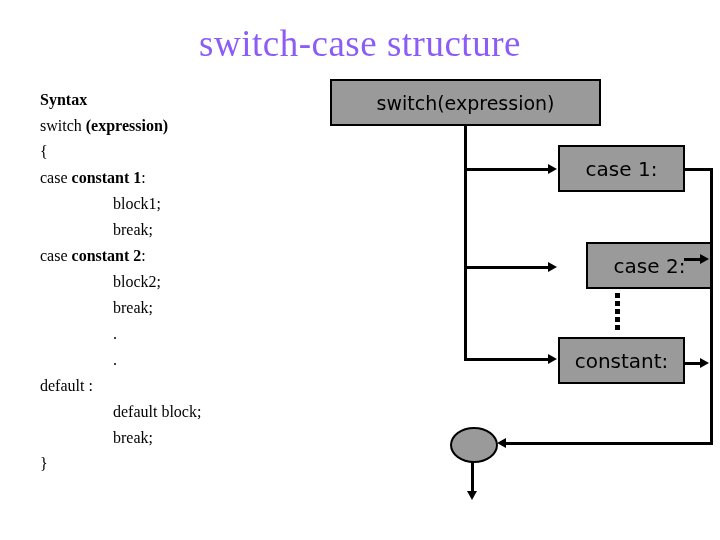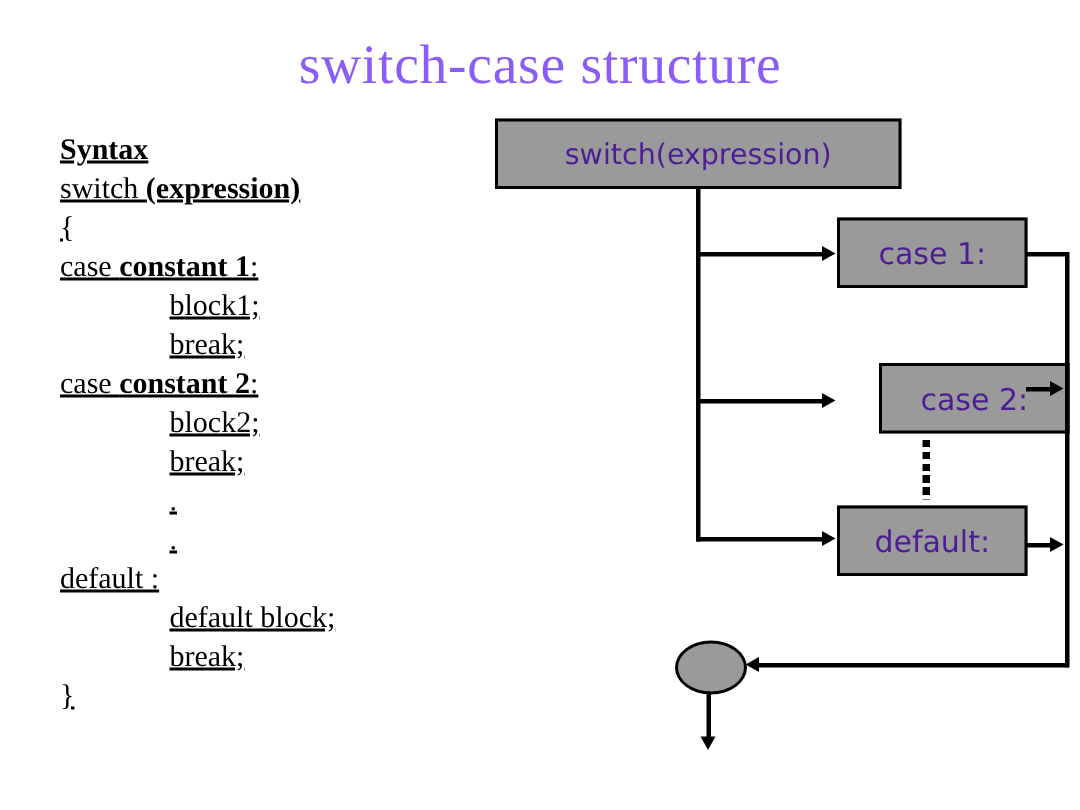--- a/index.html
+++ b/index.html
@@ -22,39 +22,38 @@
     font-weight:normal;
     font-size:37px;
     color:#8b5cf6;
     letter-spacing:0.5px;
   }
 
   
   .syntax{
     position:absolute;
     left:40px;top:87px;
-    font-size:20px;
+    font-size:16px;
     line-height:26px;
     color:#000000;
     white-space:pre;
-    text-decoration:underline;
   }
   .code-line{height:26px;}
   .code-line.ind{padding-left:73px;}
   .code-line .b{font-weight:bold;}
 
   
   .diagram{position:absolute;inset:0;font-family:"DejaVu Sans", sans-serif;}
   .fbox{
     position:absolute;
     box-sizing:border-box;
     background:var(--box-fill,#9a9a9a);
     border:2px solid var(--box-border,#000000);
     display:flex;align-items:center;justify-content:center;
-    color:#4c1d95;
+    color:#000000;
     font-size:20px;
   }
   .switch-box{left:330px;top:79px;width:271px;height:47px;font-size:19px;}
   .case1-box{left:558px;top:145px;width:127px;height:47px;}
   .case2-box{left:586px;top:242px;width:127px;height:47px;}
   .default-box{left:558px;top:337px;width:127px;height:47px;}
 
   .line{position:absolute;background:var(--line-color,#000000);}
   
   .vline-left{left:464px;top:124px;width:3px;height:237px;}
@@ -113,21 +112,21 @@
 
   <h1 class="title">switch-case structure</h1>
 
   <div class="syntax"><div class="code-line"><span class="b">Syntax</span></div><div class="code-line"><span>switch </span><span class="b">(expression)</span></div><div class="code-line"><span>{</span></div><div class="code-line"><span>case </span><span class="b">constant 1</span><span>:</span></div><div class="code-line ind"><span>block1;</span></div><div class="code-line ind"><span>break;</span></div><div class="code-line"><span>case </span><span class="b">constant 2</span><span>:</span></div><div class="code-line ind"><span>block2;</span></div><div class="code-line ind"><span>break;</span></div><div class="code-line ind"><span>.</span></div><div class="code-line ind"><span>.</span></div><div class="code-line"><span>default :</span></div><div class="code-line ind"><span>default block;</span></div><div class="code-line ind"><span>break;</span></div><div class="code-line"><span>}</span></div></div>
 
   <div class="diagram">
 
     <div class="fbox switch-box">switch(expression)</div>
     <div class="fbox case1-box">case 1:</div>
     <div class="fbox case2-box">case 2:</div>
-    <div class="fbox default-box">default:</div>
+    <div class="fbox default-box">constant:</div>
 
     <div class="line vline-left"></div>
     <div class="line vline-right"></div>
 
     <div class="line branch1-line"></div>
     <div class="arr arr-r head-branch1"></div>
 
     <div class="line branch2-line"></div>
     <div class="arr arr-r head-branch2"></div>
 

